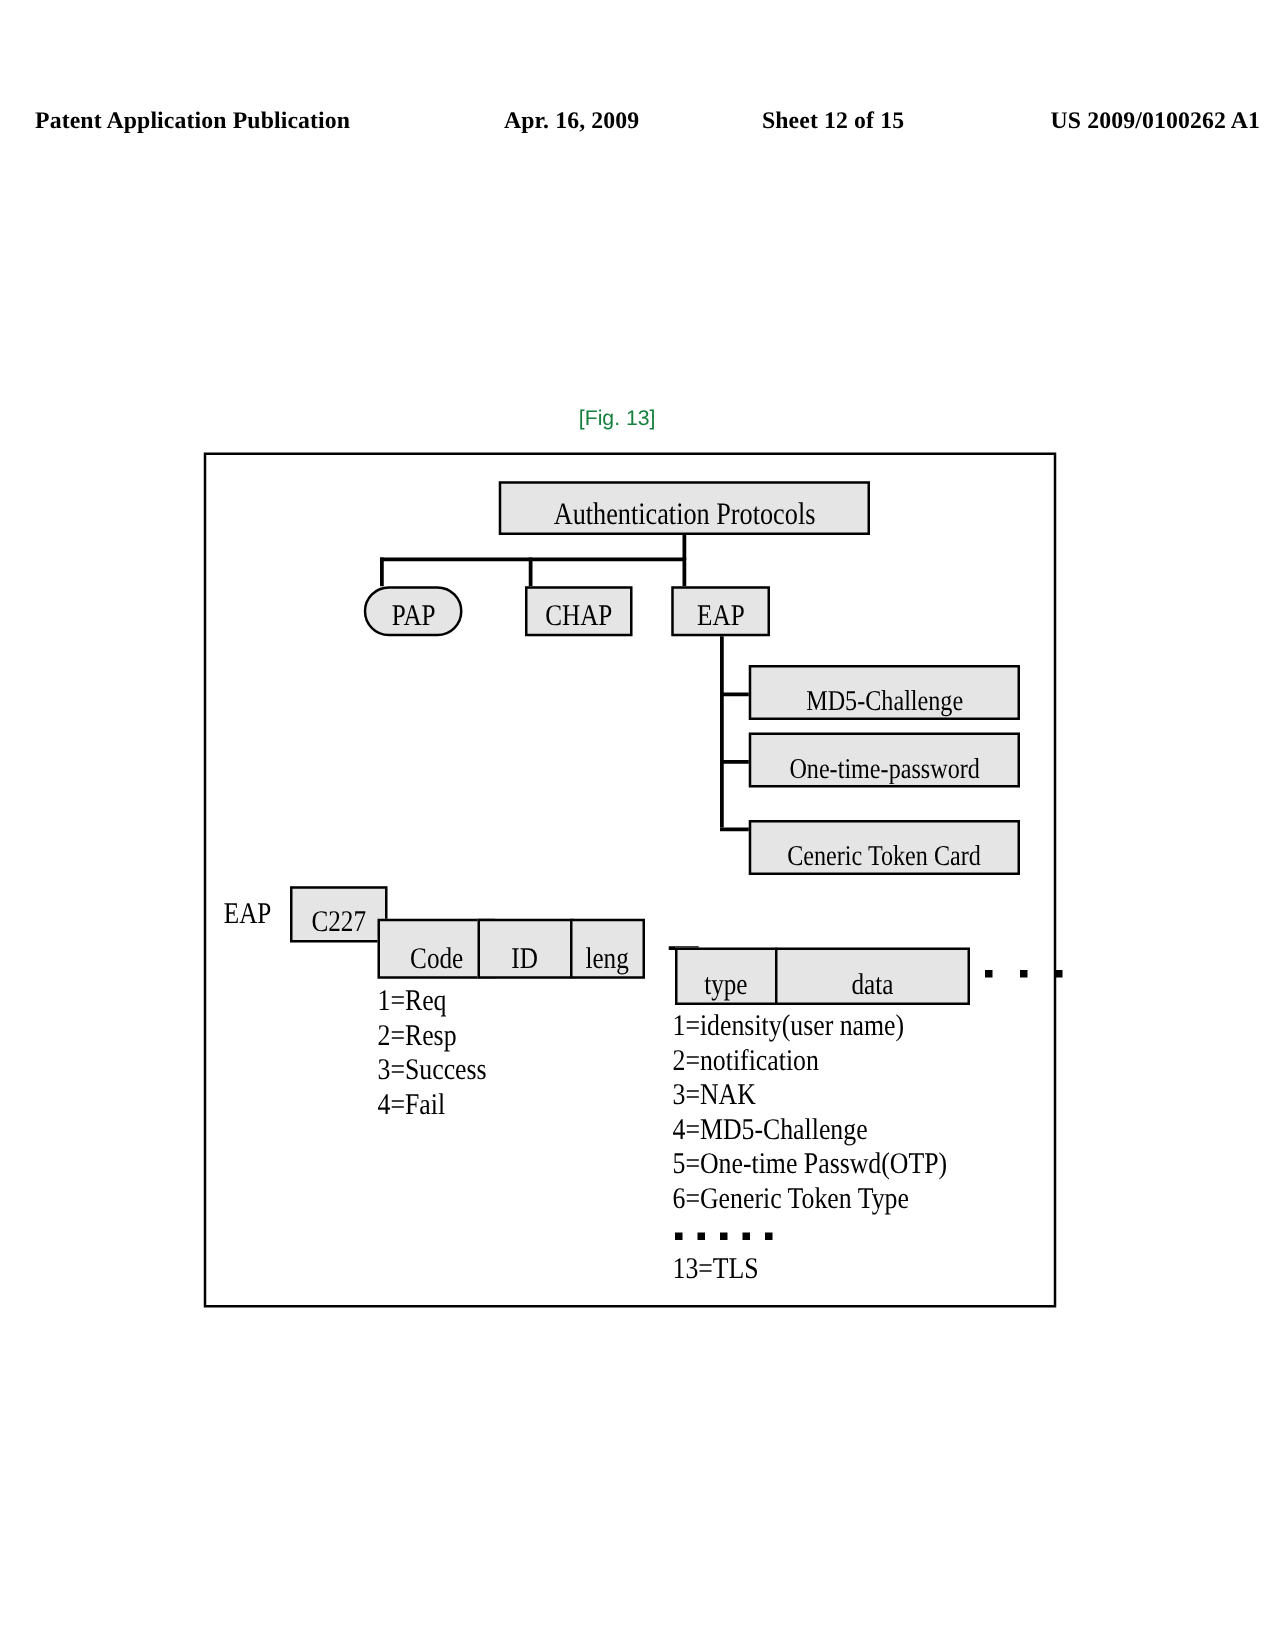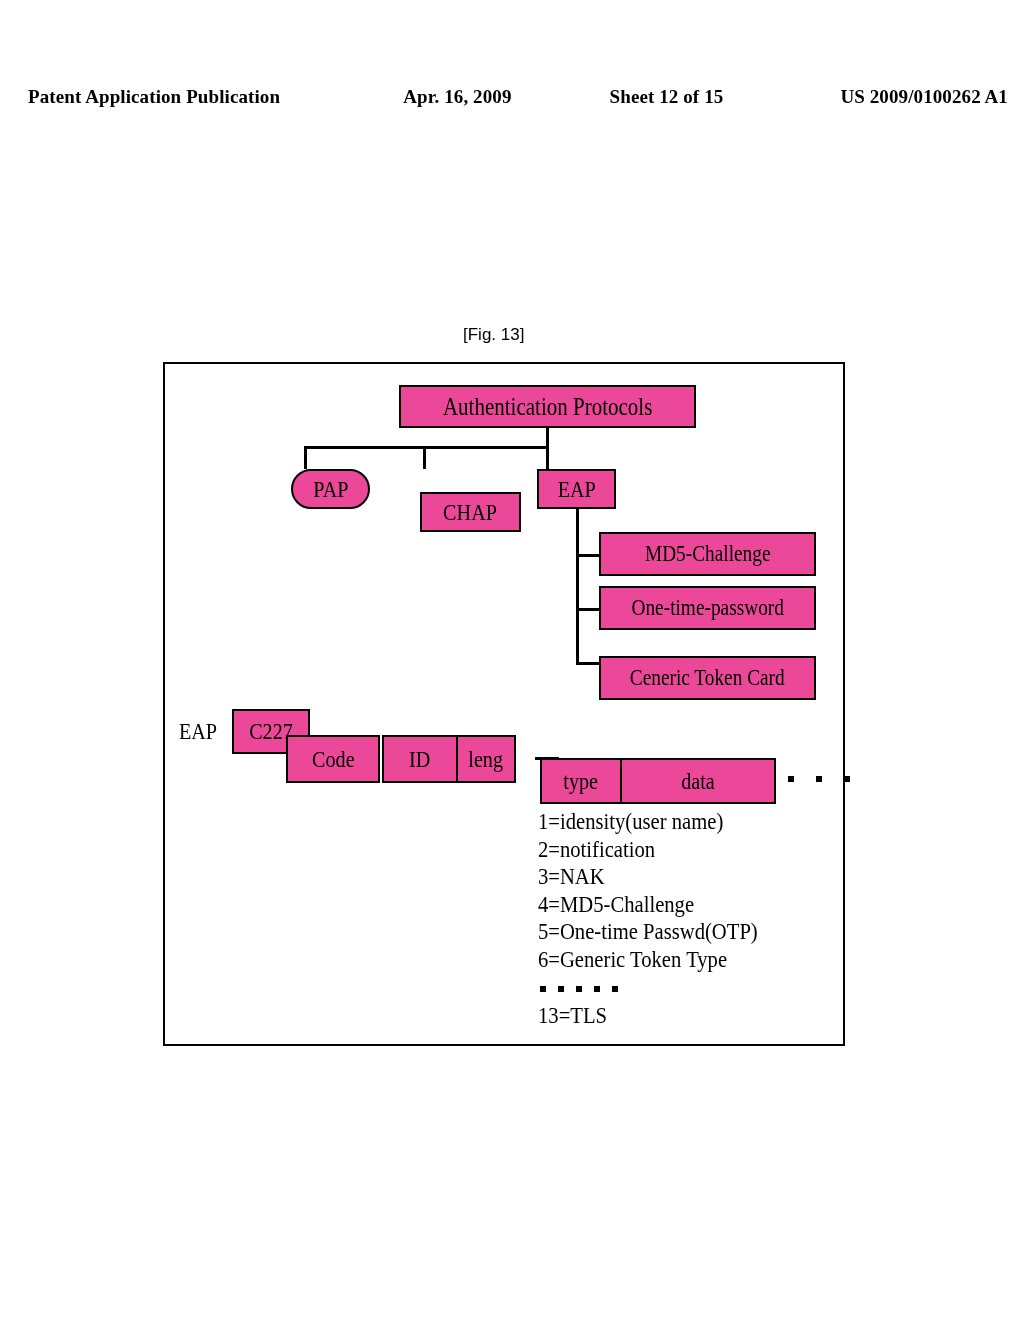--- a/index.html
+++ b/index.html
@@ -22,39 +22,39 @@
   }
   #pub-header .seg{white-space:nowrap;}
   .gap-a{display:inline-block;width:36px;}
   .gap-b{display:inline-block;width:11px;}
   .gap-c{display:inline-block;width:30px;}
 
   
   #fig-caption{
     position:absolute; left:463px; top:325px;
     font-family:"Liberation Sans", sans-serif;
-    font-size:17px; color:#000000;
+    font-size:17px; color:#15803d;
   }
 
   
   #fig-frame{
     position:absolute; left:163px; top:362px;
     width:682px; height:684px;
     border:2.5px solid #000;
     box-sizing:border-box;
     background:#fff;
   }
 
   
   .box{
     position:absolute;
     border:2.5px solid #000;
     box-sizing:border-box;
-    background:#ec4899;
-    display:flex; align-items:center; justify-content:center;
+    background:#e5e5e5;
+    display:flex; align-items:flex-end; justify-content:center;
     font-family:"Liberation Serif", serif;
     color:#000;
     white-space:nowrap;
     font-stretch:condensed;
     transform-origin:center center;
   }
   .box .lbl{
     display:inline-block;
     transform:scaleX(0.84);
     transform-origin:center center;
@@ -120,21 +120,21 @@
 
   <div class="line hline" style="left:139px; top:82px; width:244px;"></div>
 
   <div class="line vline" style="left:139px; top:82px; height:23px;"></div>
   <div class="line vline" style="left:258px; top:82px; height:23px;"></div>
   <div class="line vline" style="left:381px; top:82px; height:23px;"></div>
 
   <div class="box" style="left:126px; top:105px; width:79px; height:40px; font-size:24px;border-radius:20px;">
     <span class="lbl">PAP</span>
   </div>
-  <div class="box" style="left:255px; top:105px; width:101px; height:40px; font-size:24px;margin-top:23px;">
+  <div class="box" style="left:255px; top:105px; width:86px; height:40px; font-size:24px;">
     <span class="lbl">CHAP</span>
   </div>
   <div class="box" style="left:372px; top:105px; width:79px; height:40px; font-size:24px;">
     <span class="lbl">EAP</span>
   </div>
 
   <div class="line vline" style="left:411px; top:145px; height:153px;"></div>
   <div class="line hline" style="left:411px; top:190px; width:24px;"></div>
   <div class="line hline" style="left:411px; top:244px; width:24px;"></div>
   <div class="line hline" style="left:411px; top:298px; width:24px;"></div>
@@ -150,21 +150,21 @@
   </div>
 
   <div class="plaintext" style="left:14px; top:354px; font-size:24px;">
     <span class="lbl">EAP</span>
   </div>
 
   <div class="box" style="left:67px; top:345px; width:78px; height:45px; font-size:24px;">
     <span class="lbl">C227</span>
   </div>
 
-  <div class="box" style="left:121px; top:371px; width:94px; height:48px; font-size:24px;">
+  <div class="box" style="left:137px; top:371px; width:94px; height:48px; font-size:24px;">
     <span class="lbl">Code</span>
   </div>
   <div class="box" style="left:216.5px; top:371px; width:77px; height:48px; font-size:24px;">
     <span class="lbl">ID</span>
   </div>
   <div class="box" style="left:291px; top:371px; width:60px; height:48px; font-size:24px;">
     <span class="lbl">leng</span>
   </div>
 
   <div class="line hline" style="left:370px; top:393px; width:24px;"></div>
@@ -175,20 +175,26 @@
   <div class="box" style="left:454.5px; top:394px; width:156px; height:46px; font-size:24px;">
     <span class="lbl">data</span>
   </div>
 
   <div class="dots" style="left:623px; top:412px; width:62px; justify-content:space-between;">
     <i></i>
     <i></i>
     <i></i>
   </div>
 
+  <div class="legend" style="left:137px; top:424px; font-size:24px;">
+    <span class="row"><span class="lbl">1=Req</span></span>
+    <span class="row"><span class="lbl">2=Resp</span></span>
+    <span class="row"><span class="lbl">3=Success</span></span>
+    <span class="row"><span class="lbl">4=Fail</span></span>
+  </div>
 
   <div class="legend" style="left:373px; top:444px; font-size:24px;">
     <span class="row"><span class="lbl">1=idensity(user name)</span></span>
     <span class="row"><span class="lbl">2=notification</span></span>
     <span class="row"><span class="lbl">3=NAK</span></span>
     <span class="row"><span class="lbl">4=MD5-Challenge</span></span>
     <span class="row"><span class="lbl">5=One-time Passwd(OTP)</span></span>
     <span class="row"><span class="lbl">6=Generic Token Type</span></span>
   </div>
 

